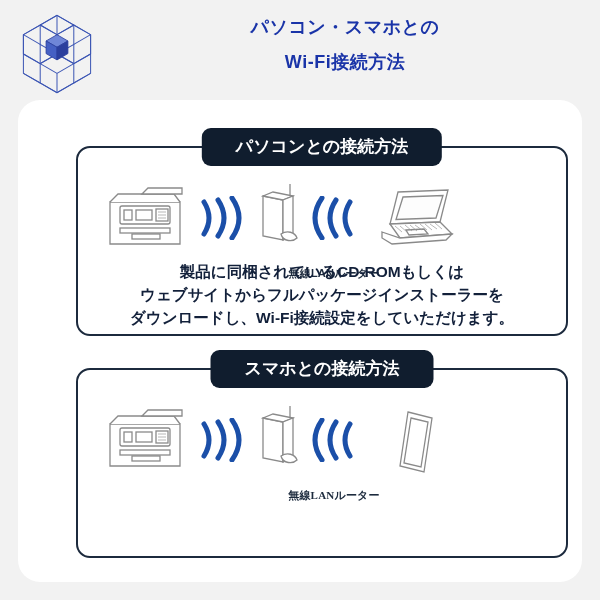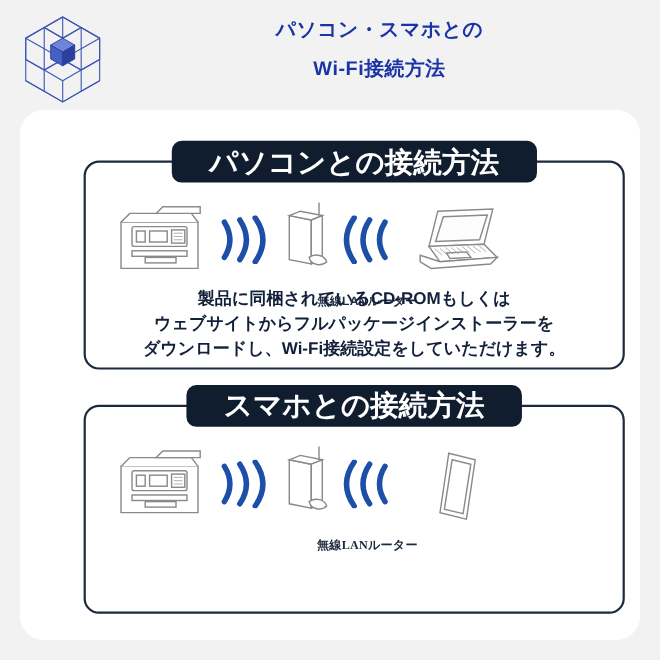--- a/index.html
+++ b/index.html
@@ -48,21 +48,21 @@
   #card-sp{left:58px;top:268px;width:488px;height:186px;font-family:Liberation Serif, serif;}
 
   .badge{
     position:absolute;
     left:50%;transform:translateX(-50%);
     top:-20px;
     background:#101d2e;
     color:#ffffff;
     border-radius:9px;
     font-weight:bold;
-    font-size:26px;
+    font-size:17px;
     line-height:38px;
     height:38px;
     padding:0 34px;
     white-space:nowrap;
     z-index:3;
   }
 
   
   .illus{
     position:absolute;left:0;top:34px;width:100%;height:82px;

